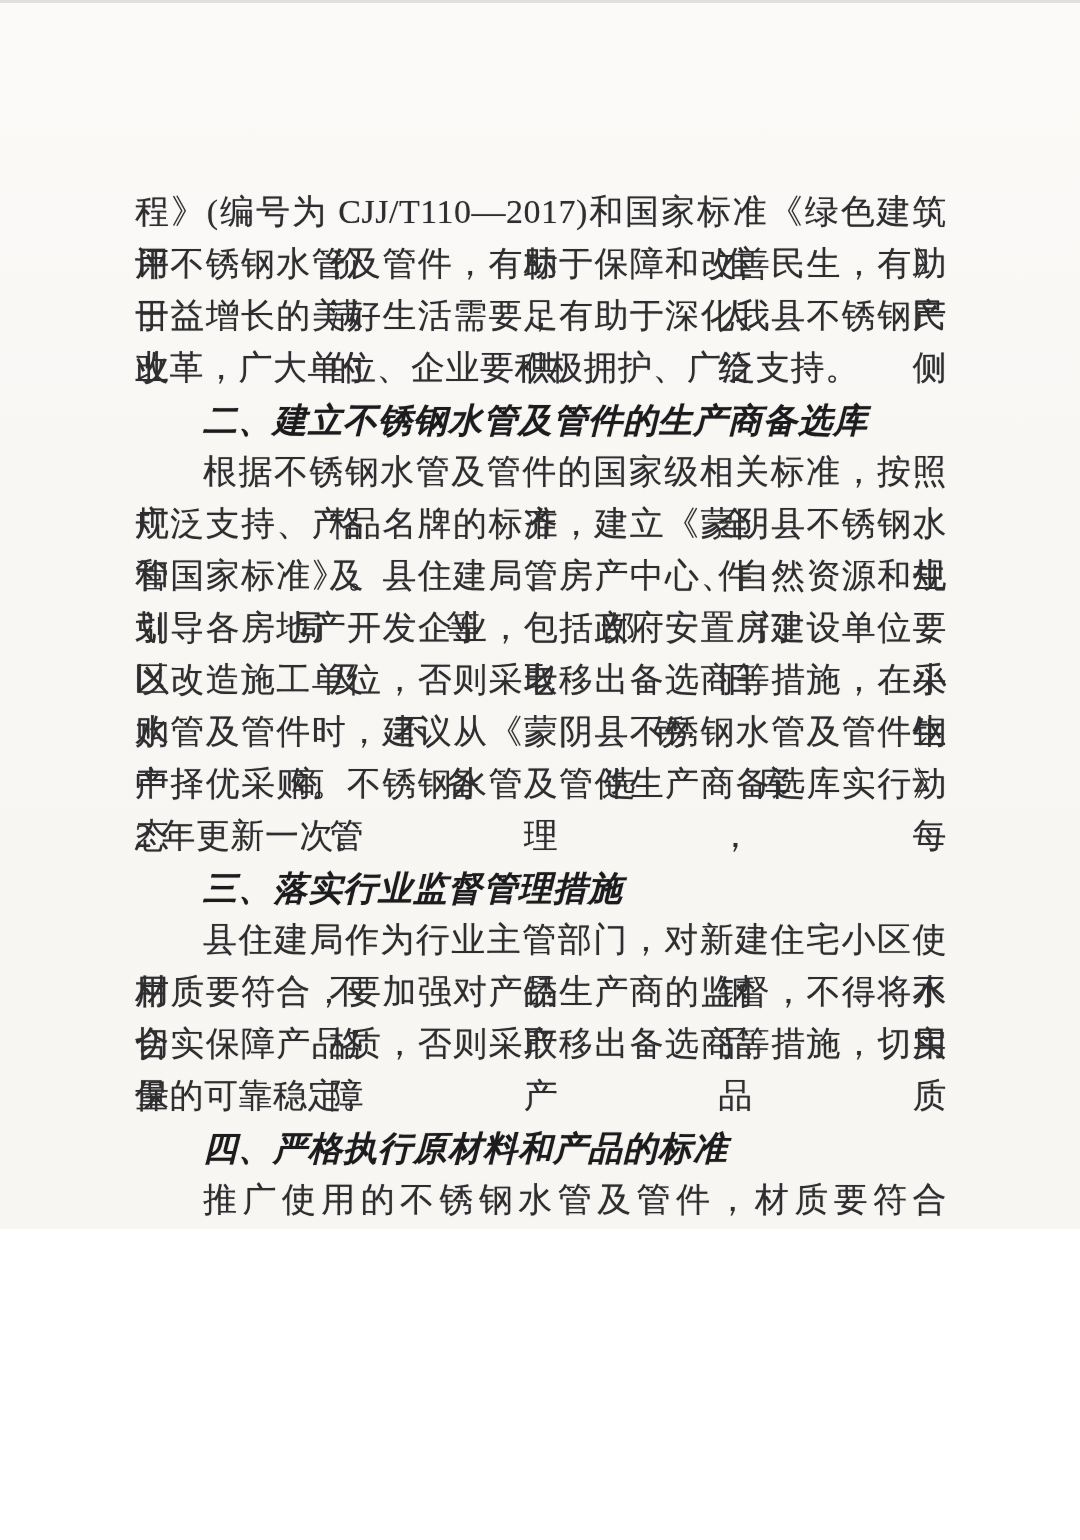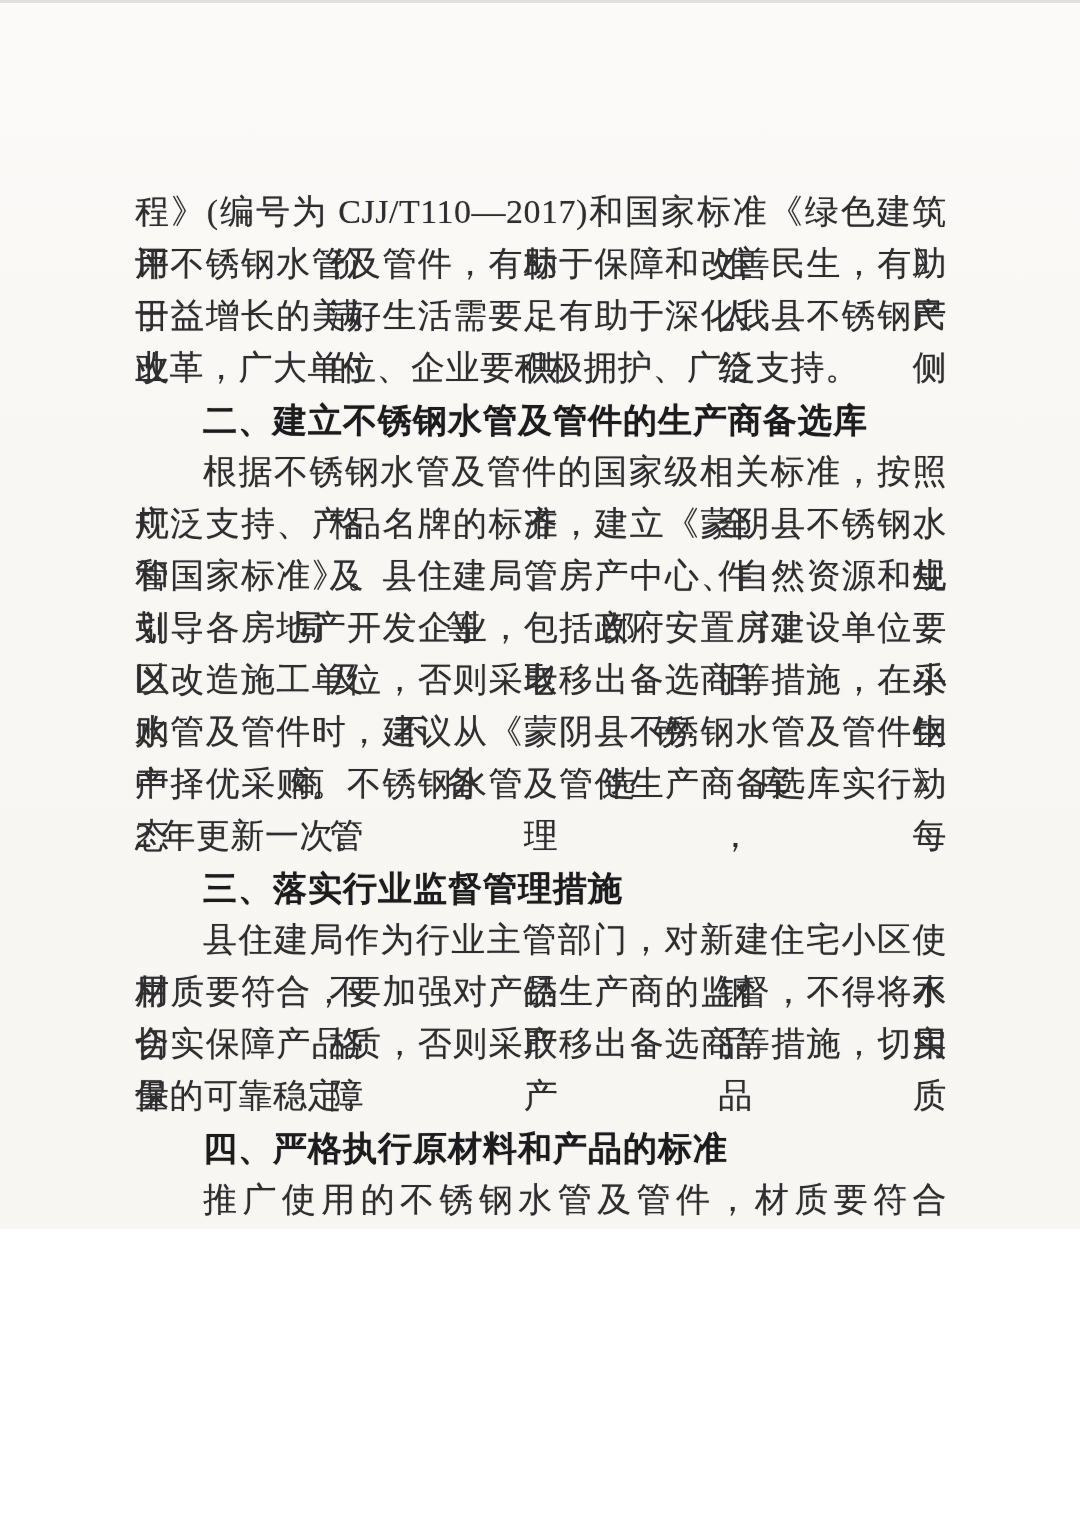--- a/index.html
+++ b/index.html
@@ -47,20 +47,21 @@
   }
   .line.indent {
     text-indent: 2em;
   }
   .line.heading {
     font-family: "Liberation Sans", "DejaVu Sans", sans-serif;
     font-weight: 700;
     color: #1c1c1e;
     letter-spacing: 1px;
     text-shadow: 0 0 1px rgba(28,28,30,.5);
+    font-style: italic;
   }
   .page-number {
     position: absolute;
     left: 138px;
     top: 1362px;
     font-size: 28px;
     letter-spacing: 6px;
     color: #3a3a42;
     font-family: "Liberation Serif", "DejaVu Serif", serif;
     text-shadow: 0 0 1px rgba(58,58,66,.4);

